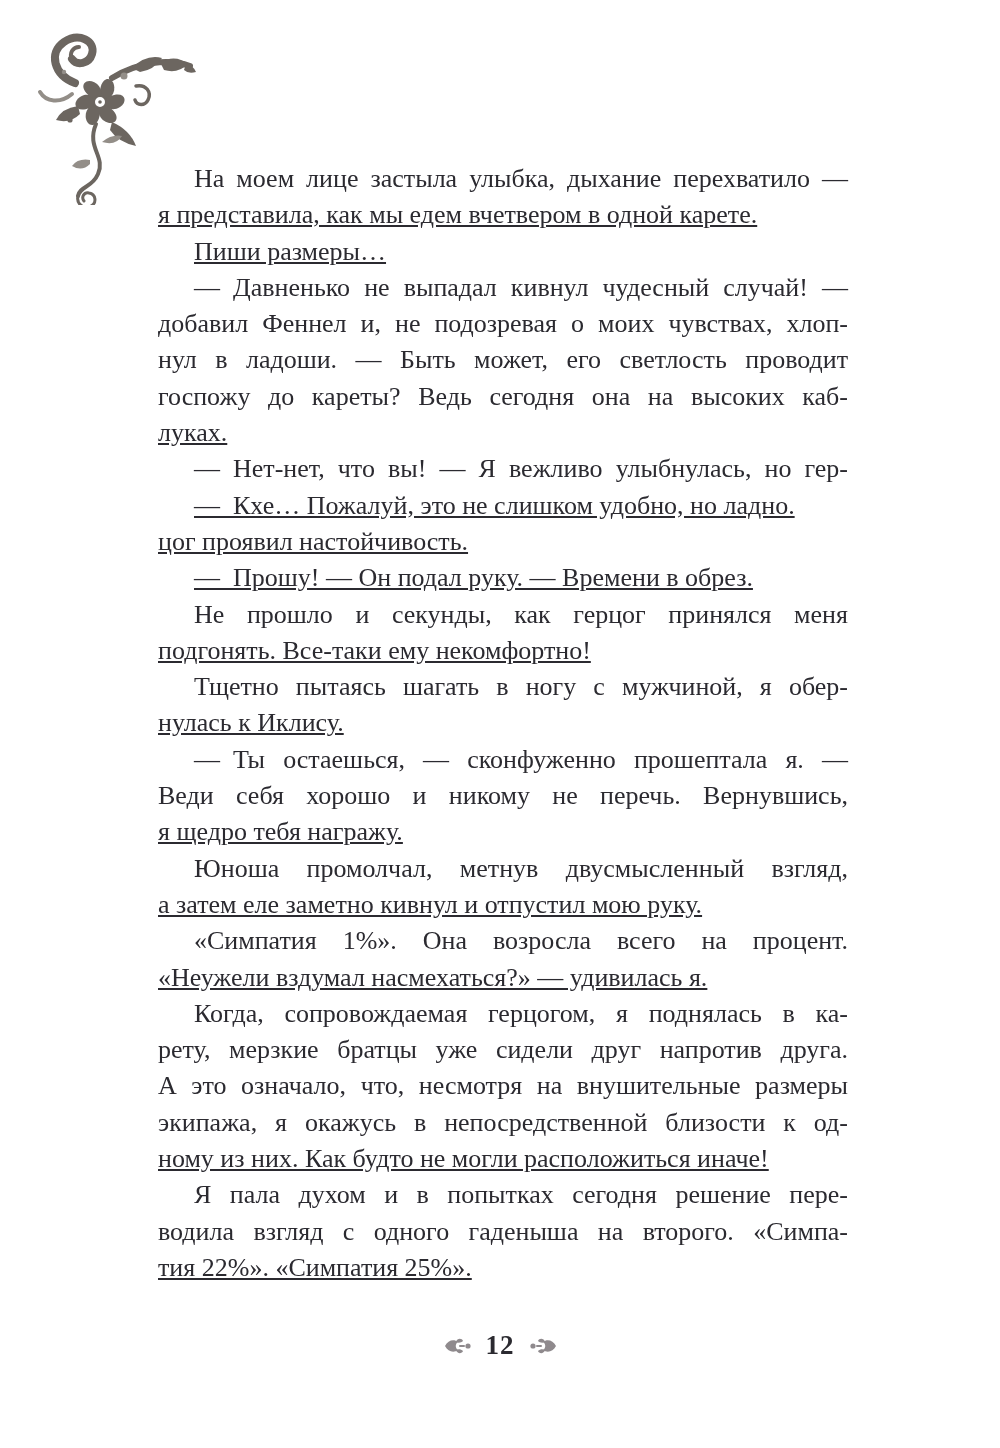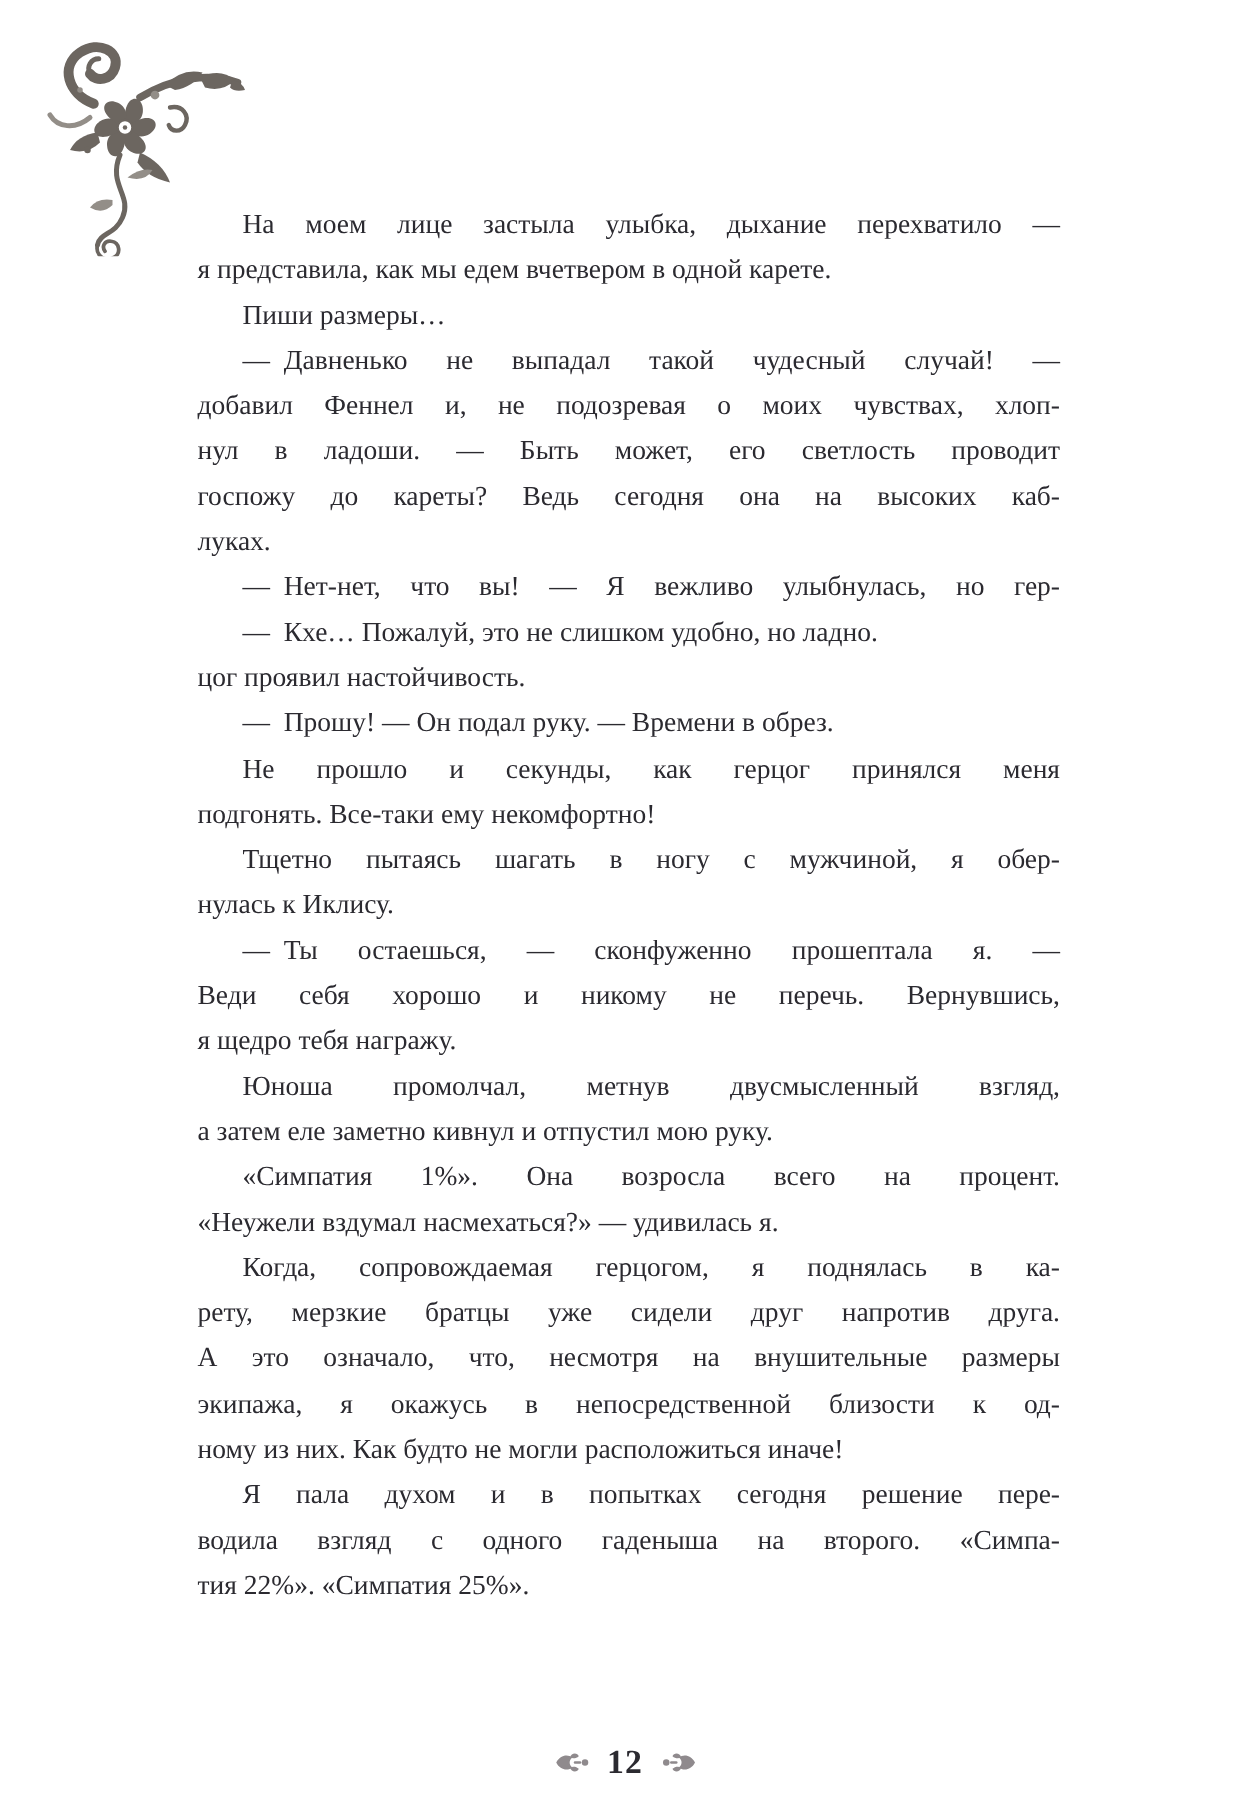--- a/index.html
+++ b/index.html
@@ -19,34 +19,34 @@
     position: absolute;
     left: 20px; top: 20px;
     width: 180px; height: 185px;
   }
   .text-block {
     position: absolute;
     left: 158px; top: 161px;
     width: 690px;
   }
   .line {
-    font-size: 22px;
+    font-size: 26px;
     line-height: 36.3px;
     color: var(--text-color, #2b2a30);
     text-align: justify;
     text-align-last: justify;
     white-space: normal;
     height: 36.3px;
     overflow: visible;
   }
   .line.indent { text-indent: 36px; }
-  .line.last { text-align-last: left; }
+  .line.last { text-align-last: left; text-decoration: underline; }
   .footer {
     position: absolute;
-    left: 0; top: 1394px;
+    left: 0; top: 1330px;
     width: 1000px;
     display: flex;
     align-items: center;
     justify-content: center;
     gap: 13px;
   }
   .page-number {
     font-size: 27px;
     font-weight: bold;
     color: var(--text-color, #2b2a30);
@@ -99,21 +99,21 @@
     <g fill="#938e88" stroke="none">
       <path d="M70 140 q-12 -2 -18 6 q10 6 18 -2 z"></path>
       <path d="M82 122 q10 -8 20 -6 q-6 10 -20 6 z"></path>
     </g>
   </svg>
 
   <div class="text-block">
       <div class="line indent">На моем лице застыла улыбка, дыхание перехватило —</div>
       <div class="line last">я представила, как мы едем вчетвером в одной карете.</div>
       <div class="line indent last">Пиши размеры…</div>
-      <div class="line indent">— Давненько не выпадал такой чудесный случай! —</div>
+      <div class="line indent">— Давненько не выпадал кивнул чудесный случай! —</div>
       <div class="line">добавил Феннел и, не подозревая о моих чувствах, хлоп-</div>
       <div class="line">нул в ладоши. — Быть может, его светлость проводит</div>
       <div class="line">госпожу до кареты? Ведь сегодня она на высоких каб-</div>
       <div class="line last">луках.</div>
       <div class="line indent">— Нет-нет, что вы! — Я вежливо улыбнулась, но гер-</div>
       <div class="line indent last">— Кхе… Пожалуй, это не слишком удобно, но ладно.</div>
       <div class="line last">цог проявил настойчивость.</div>
       <div class="line indent last">— Прошу! — Он подал руку. — Времени в обрез.</div>
       <div class="line indent">Не прошло и секунды, как герцог принялся меня</div>
       <div class="line last">подгонять. Все-таки ему некомфортно!</div>

